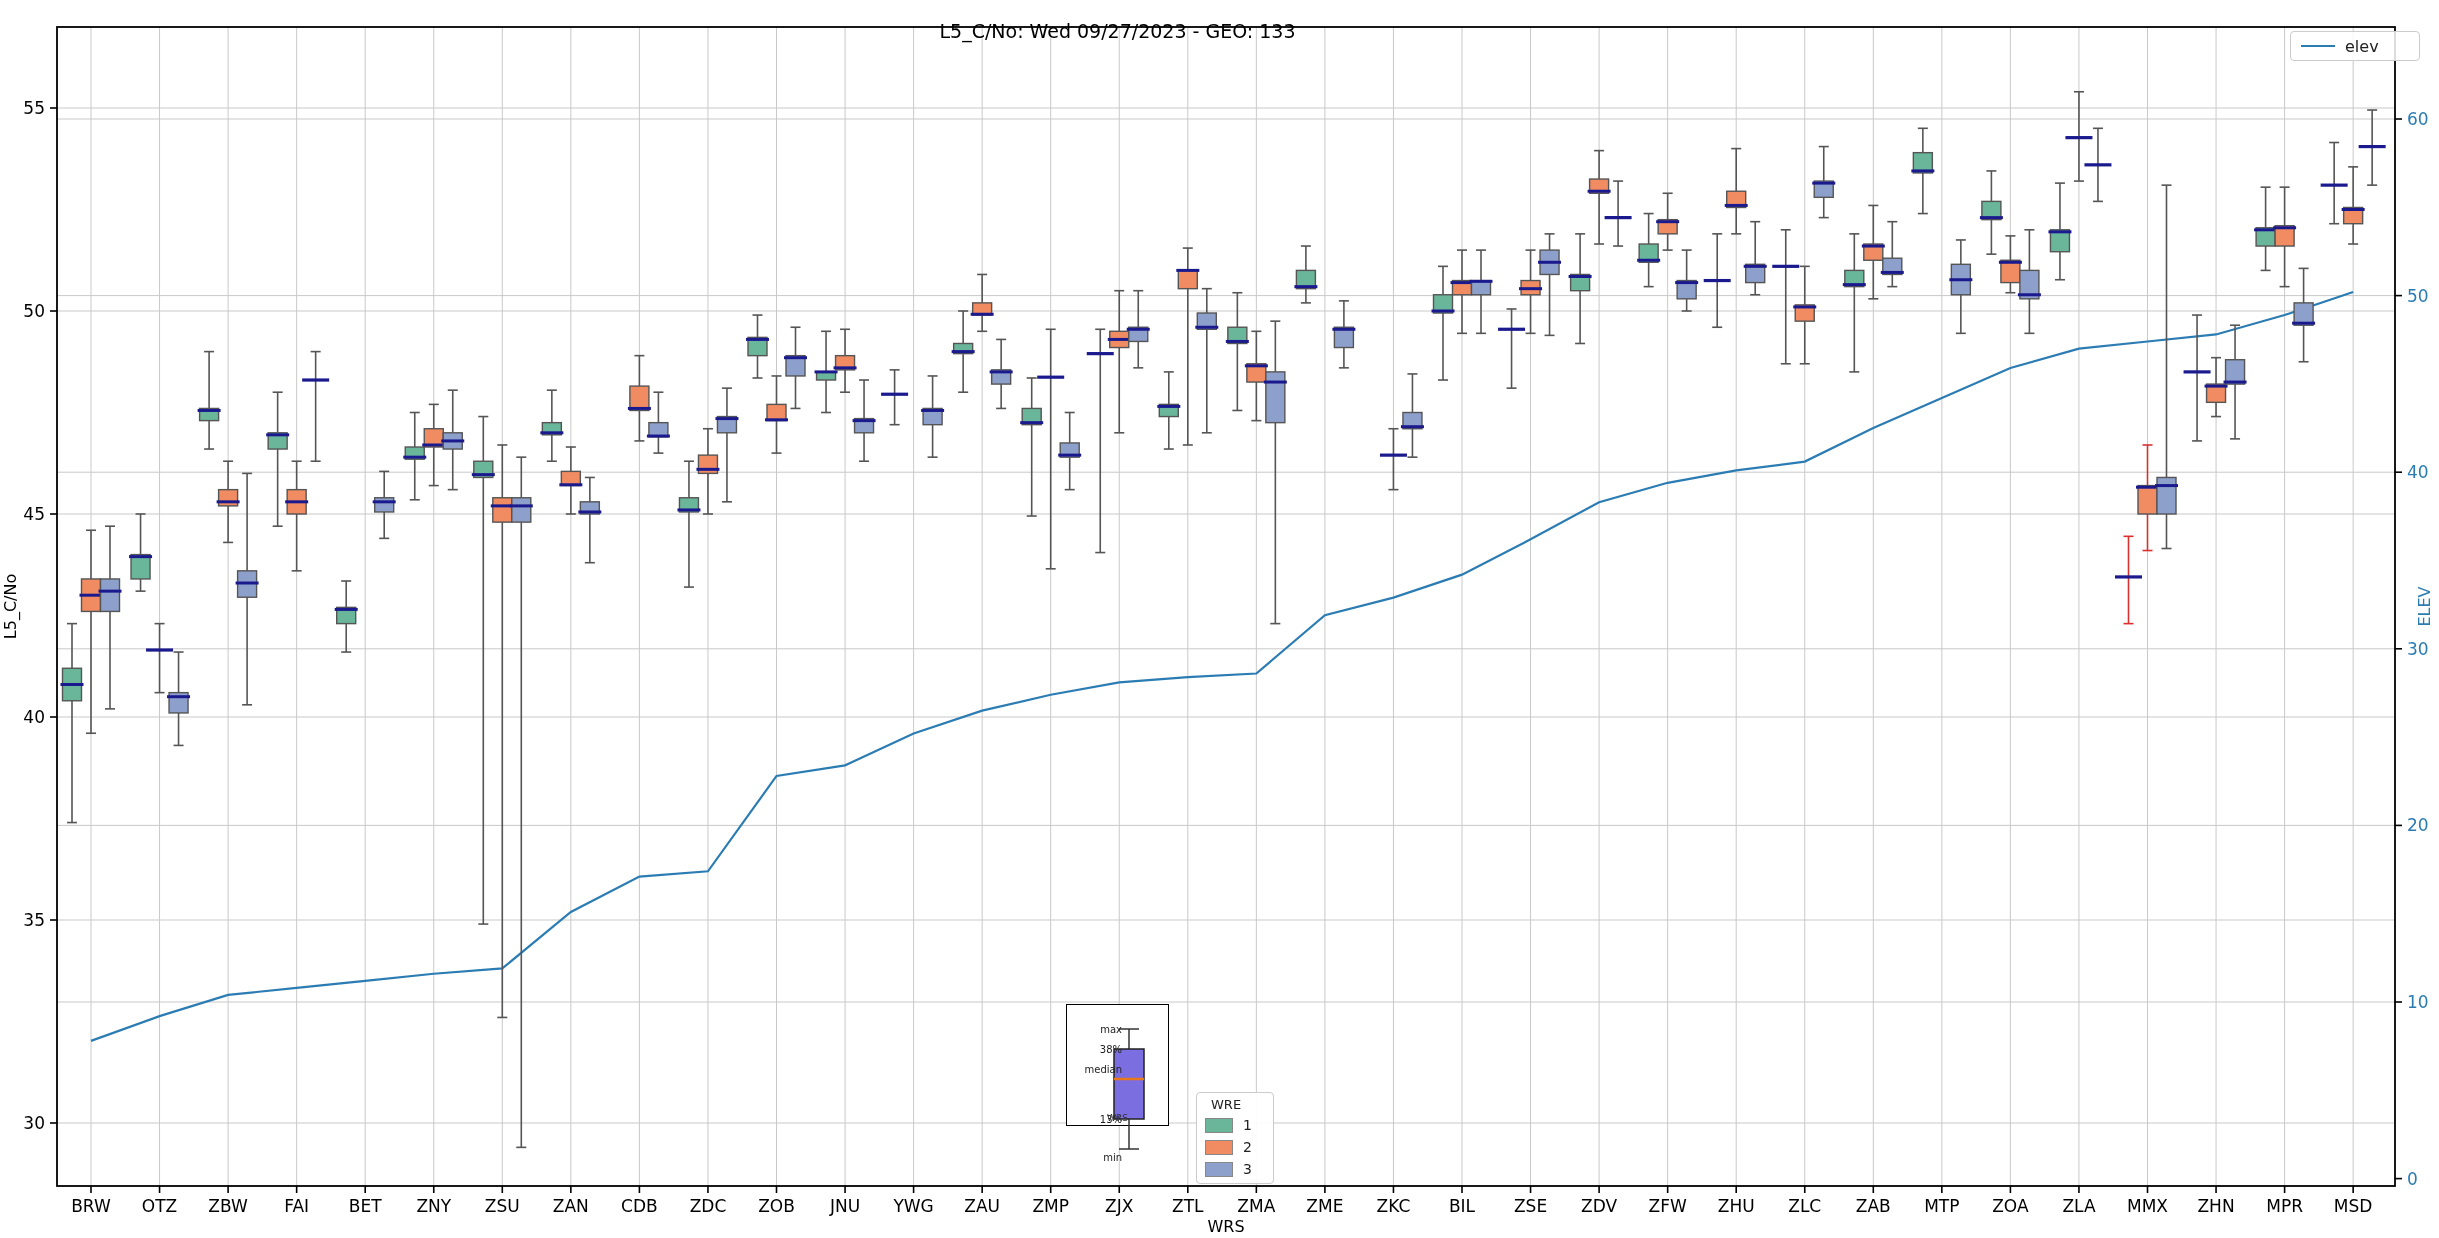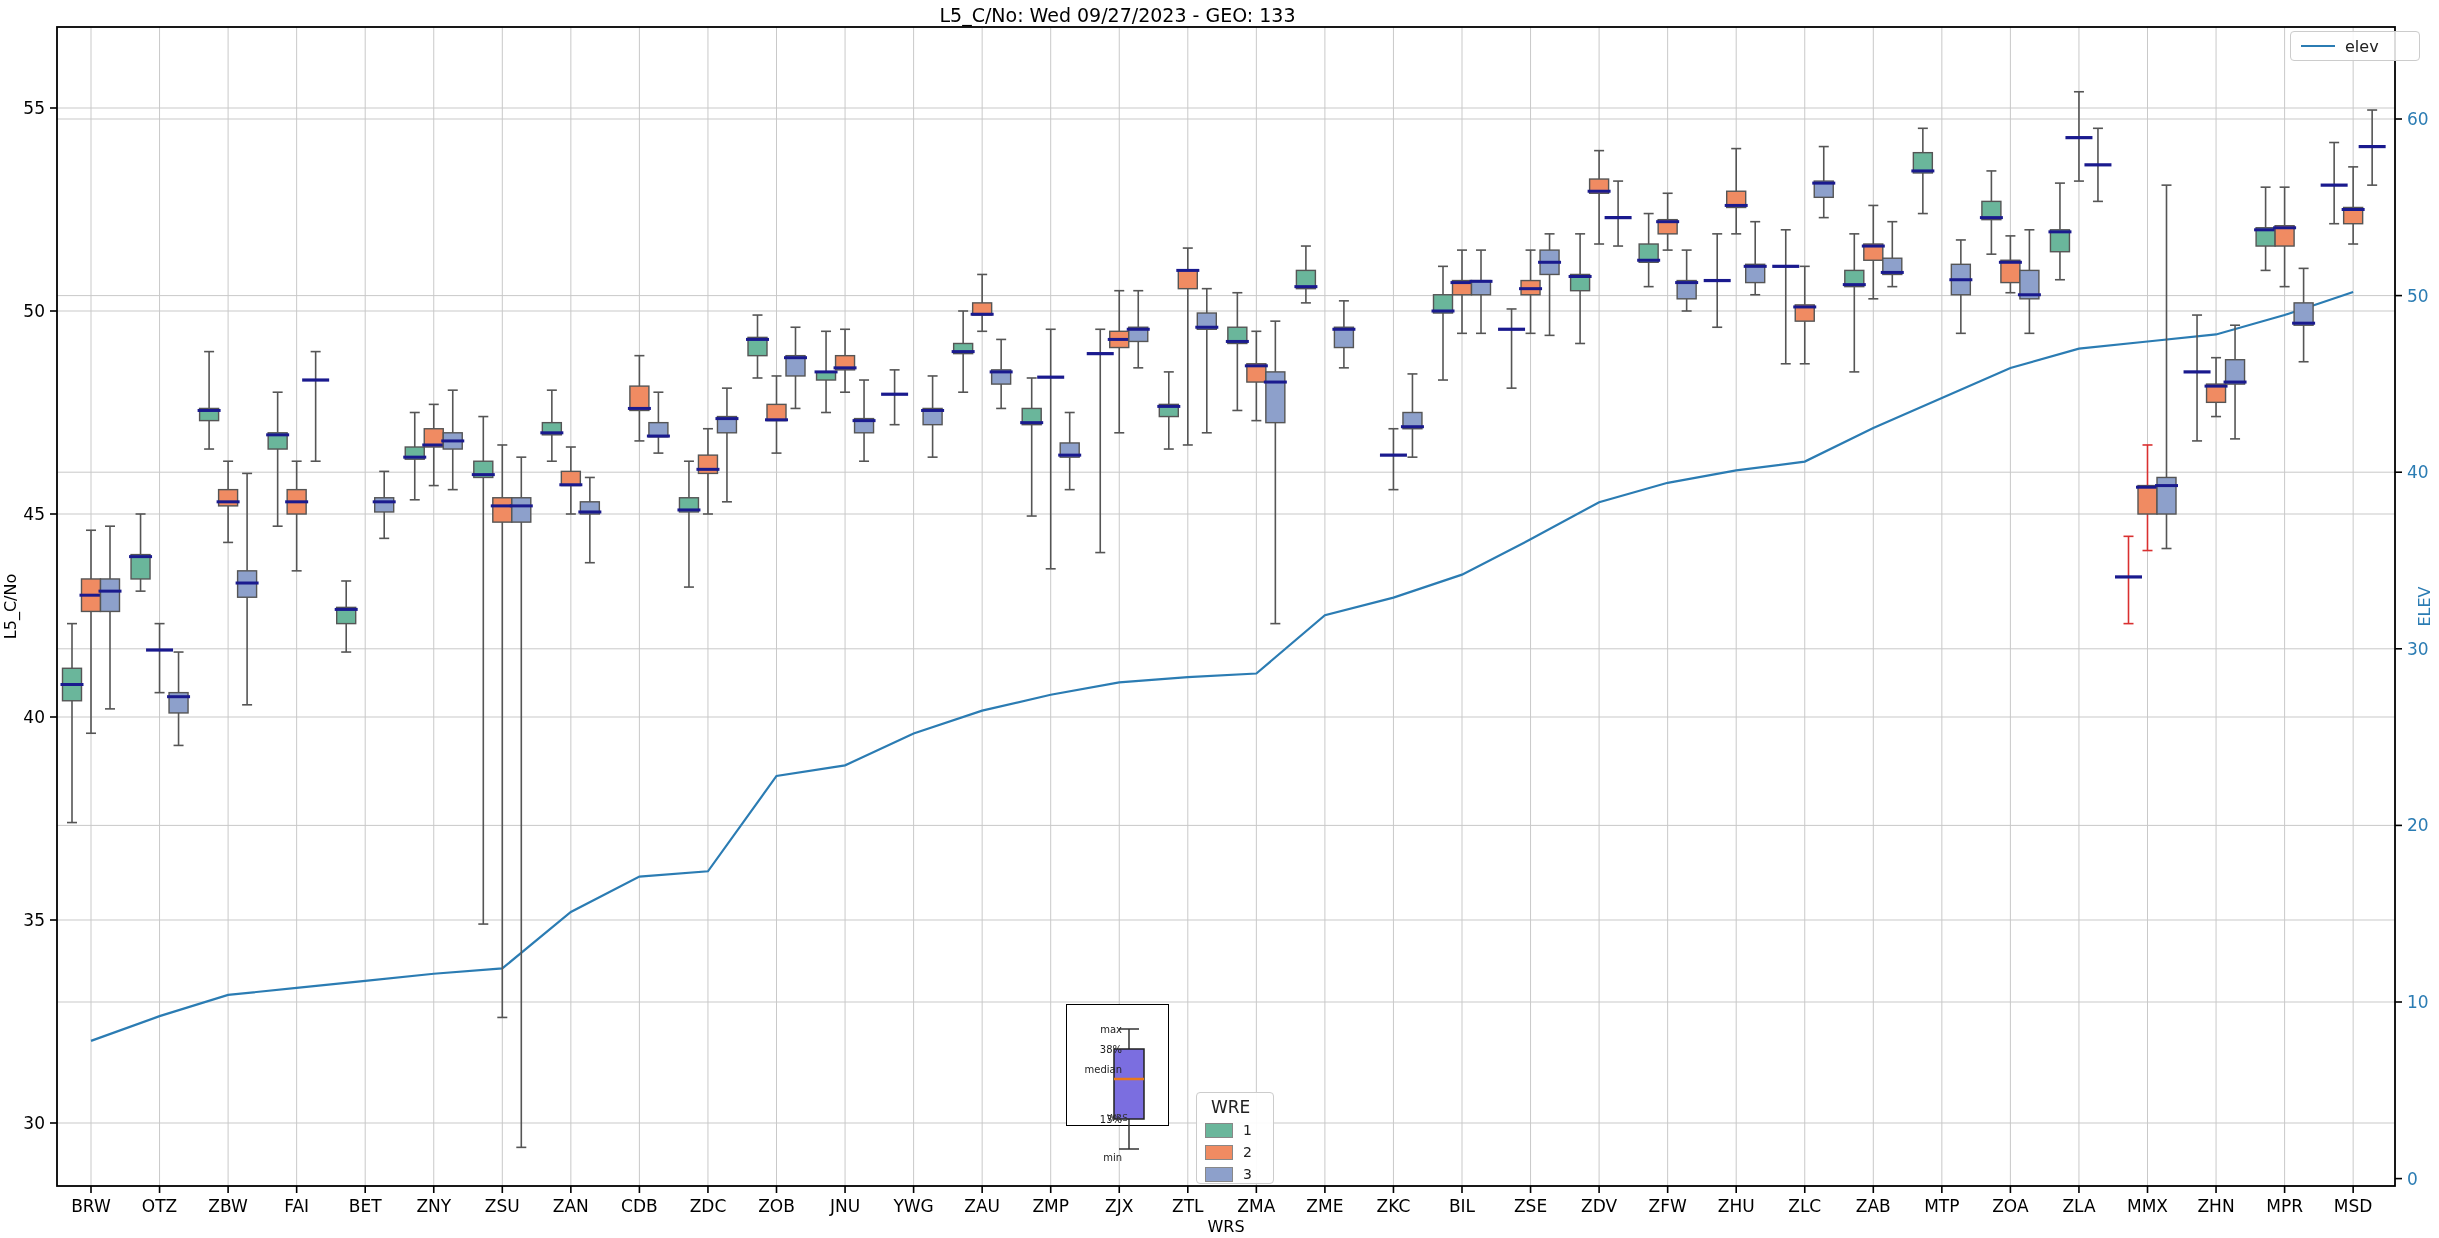--- a/index.html
+++ b/index.html
@@ -1,29 +1,29 @@
 <!DOCTYPE html>
 <html><head>
 <meta charset="utf-8">
 <style>
   html,body{margin:0;padding:0;background:#ffffff;}
   .stage{position:relative;width:2439px;height:1238px;background:#ffffff;
          font-family:"DejaVu Sans","Liberation Sans",sans-serif;overflow:hidden;}
-  .title{position:absolute;top:4px;left:0;width:2235px;text-align:center;
+  .title{position:absolute;top:20px;left:0;width:2235px;text-align:center;
          font-size:19px;color:#000;}
   svg{position:absolute;top:0;left:0;}
   .legend-elev{position:absolute;left:2290px;top:31px;width:130px;height:30px;
       border:1px solid #cccccc;border-radius:4px;background:rgba(255,255,255,.85);
       display:flex;align-items:center;gap:10px;padding:0 10px;box-sizing:border-box;}
   .legend-elev .swatch-line{display:inline-block;width:34px;height:0;border-top:2.5px solid #2b7cb3;}
   .legend-elev span.lbl{font-size:16px;color:#222;}
   .legend-wre{position:absolute;left:1196px;top:1092px;width:78px;height:92px;
       border:1px solid #cccccc;border-radius:4px;background:rgba(255,255,255,.92);
       box-sizing:border-box;padding:4px 8px;font-size:14px;color:#222;}
-  .legend-wre .wre-title{text-align:left;padding-left:6px;font-size:17px;margin-bottom:2px;}
+  .legend-wre .wre-title{text-align:left;padding-left:6px;font-size:13px;margin-bottom:2px;}
   .legend-wre .row{display:flex;align-items:center;gap:10px;height:22px;}
   .legend-wre .sw{display:inline-block;width:26px;height:13px;border:1px solid #888;}
   .inset{position:absolute;left:1066px;top:1004px;width:103px;height:122px;
       border:1.5px solid #000;background:#fff;box-sizing:border-box;font-size:10px;color:#222;}
   .inset .lab{position:absolute;right:46px;transform:translateY(-50%);white-space:nowrap;}
   .inset .xlab{position:absolute;left:0;right:0;bottom:2px;text-align:center;font-size:9px;color:#333;}
 </style>
 </head>
 <body>
 

